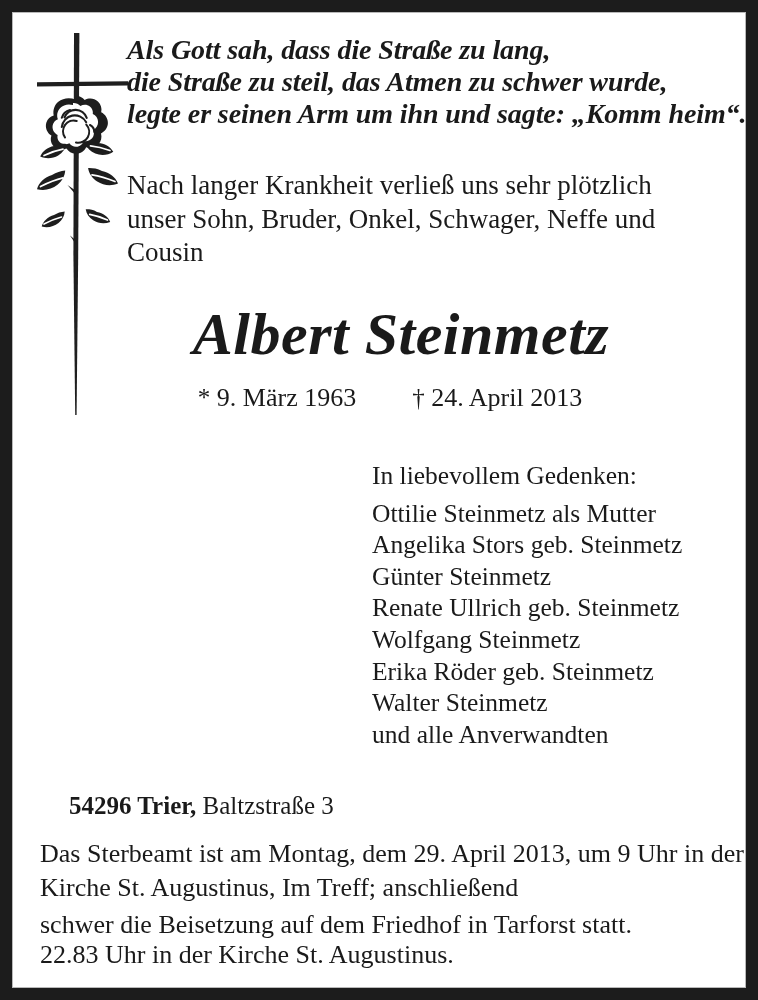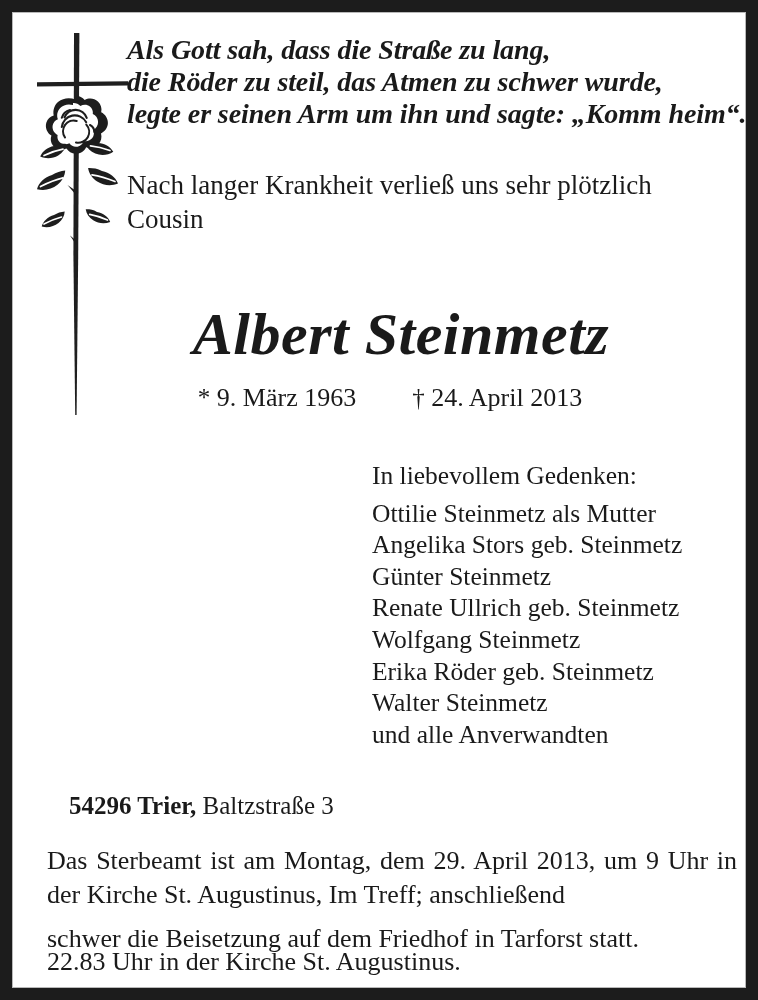--- a/index.html
+++ b/index.html
@@ -133,21 +133,21 @@
   .service-block {
     position: absolute;
     left: 24px;
     width: 712px;
     font-size: 26px;
     line-height: 33.5px;
     text-align: justify;
   }
   .service-block.first { top: 821px; }
   .service-block.second { top: 922px; }
-  .service-block p { margin: 11px; }
+  .service-block p { margin: 4px; }
   .service-block .last-line { text-align: left; }
 </style>
 </head>
 <body>
 
 <div id="obituary-card">
   <div id="inner-rule"></div>
 
   <div id="content">
 
@@ -203,26 +203,27 @@
 
         <g fill="#1d1d1d">
           <polygon points="58.2,176 49.5,170 58.0,180"></polygon>
           <polygon points="58.6,226 52.0,220.5 58.4,230"></polygon>
         </g>
       </svg>
     </div>
 
     <div id="poem">
       <span class="poem-line">Als Gott sah, dass die Straße zu lang,</span>
-      <span class="poem-line">die Röder zu steil, das Atmen zu schwer wurde,</span>
+      <span class="poem-line">die Straße zu steil, das Atmen zu schwer wurde,</span>
       <span class="poem-line">legte er seinen Arm um ihn und sagte: „Komm heim“.</span>
     </div>
 
     <div id="intro">
       <span class="intro-line">Nach langer Krankheit verließ uns sehr plötzlich</span>
+      <span class="intro-line">unser Sohn, Bruder, Onkel, Schwager, Neffe und</span>
       <span class="intro-line">Cousin</span>
     </div>
 
     <div id="deceased-name">Albert Steinmetz</div>
 
     <div id="dates">
       <span class="date-birth"><span class="sym">*</span> <span>9. März 1963</span></span><span class="date-death"><span class="sym">†</span> <span>24. April 2013</span></span>
     </div>
 
     <div id="mourners">

